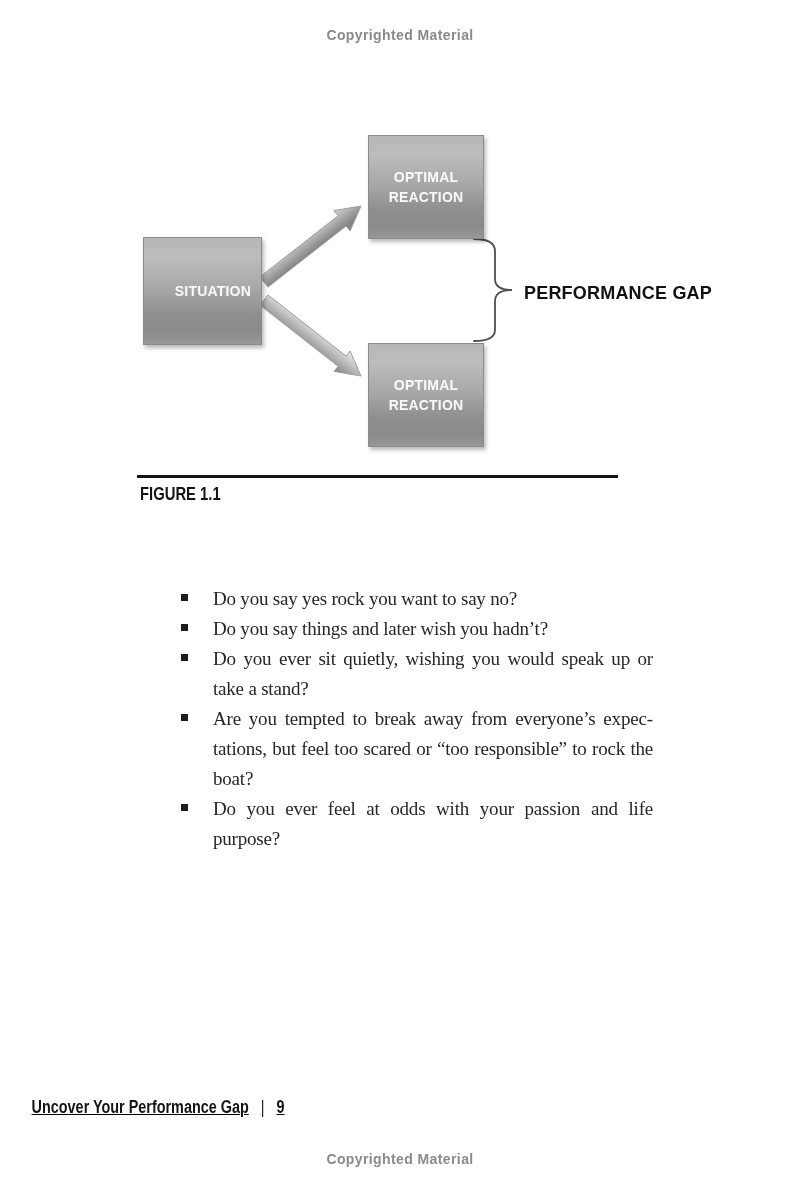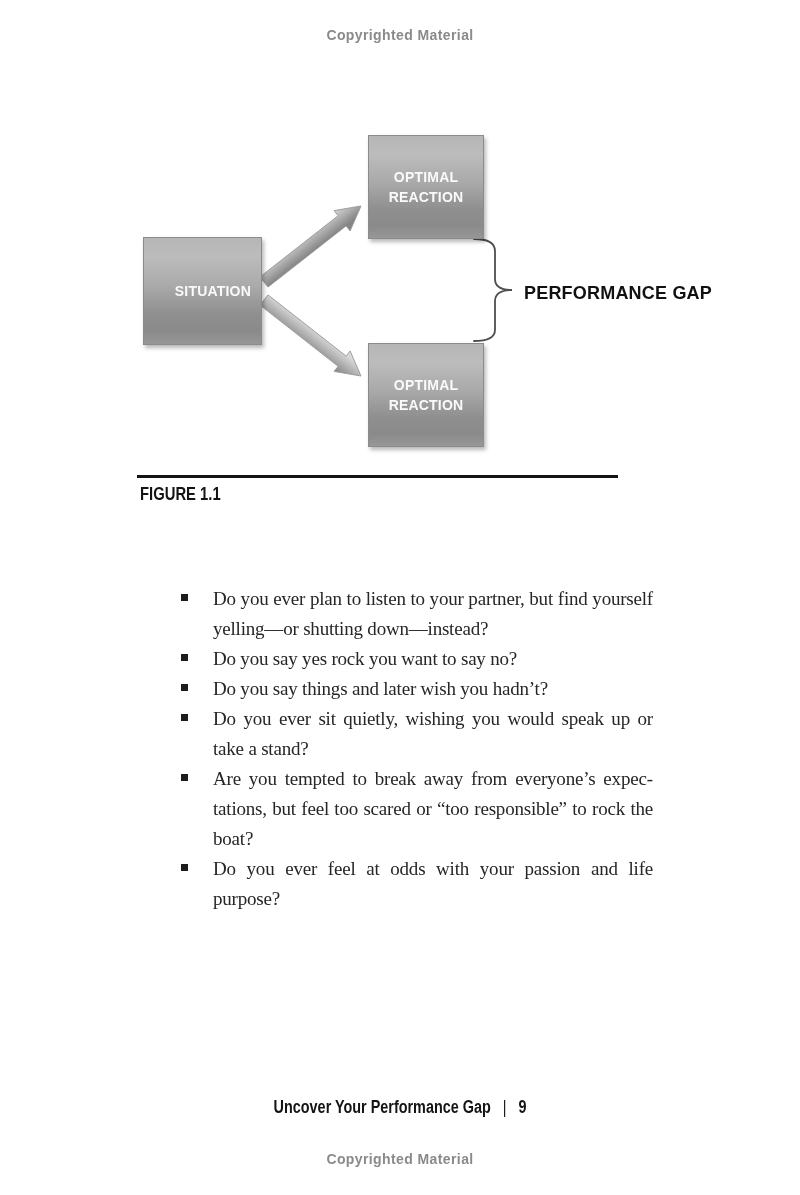--- a/index.html
+++ b/index.html
@@ -99,21 +99,21 @@
     width: 7px; height: 7px;
     background: #1c1c1c;
   }
 
   
   .footer {
     position: absolute;
     left: 0; top: 1097px;
     width: 100%;
     display: flex;
-    justify-content: center;
+    text-decoration: underline;
   }
   .footer-inner {
     display: flex;
     align-items: baseline;
     font-weight: 700;
     font-size: 18px;
     color: #141414;
     transform: scaleX(0.8);
     transform-origin: center;
     white-space: nowrap;
@@ -155,21 +155,20 @@
     <span class="boxlabel">OPTIMAL REACTION</span>
   </div>
   <div class="gap-label">PERFORMANCE GAP</div>
 
   <div class="figure-rule"></div>
   <div class="figure-caption">FIGURE 1.1</div>
 
   <ul class="questions">
     <li>
       <span class="bullet"></span>
-      <span class="qtext">Do you ever plan to listen to your partner, but find yourself yelling—or shutting down—instead?</span>
     </li>
     <li>
       <span class="bullet"></span>
       <span class="qtext">Do you say yes rock you want to say no?</span>
     </li>
     <li>
       <span class="bullet"></span>
       <span class="qtext">Do you say things and later wish you hadn’t?</span>
     </li>
     <li>

